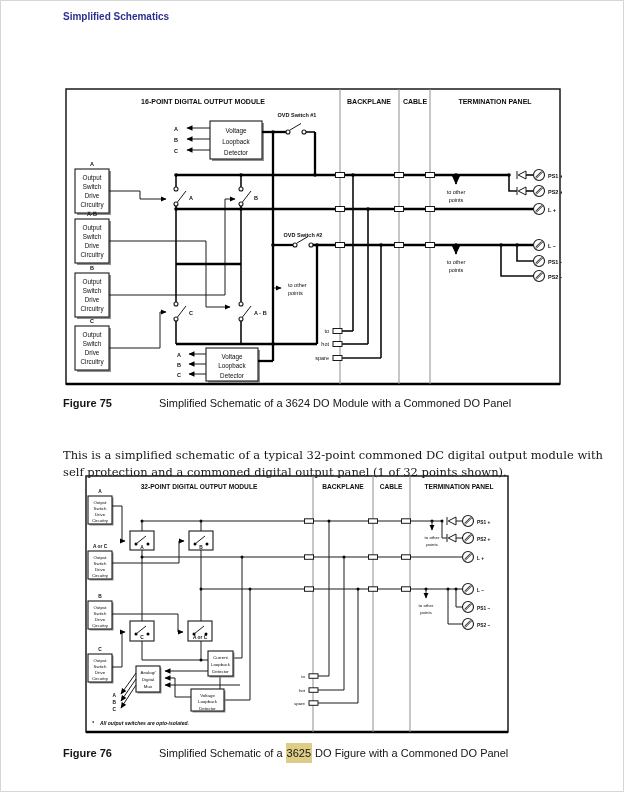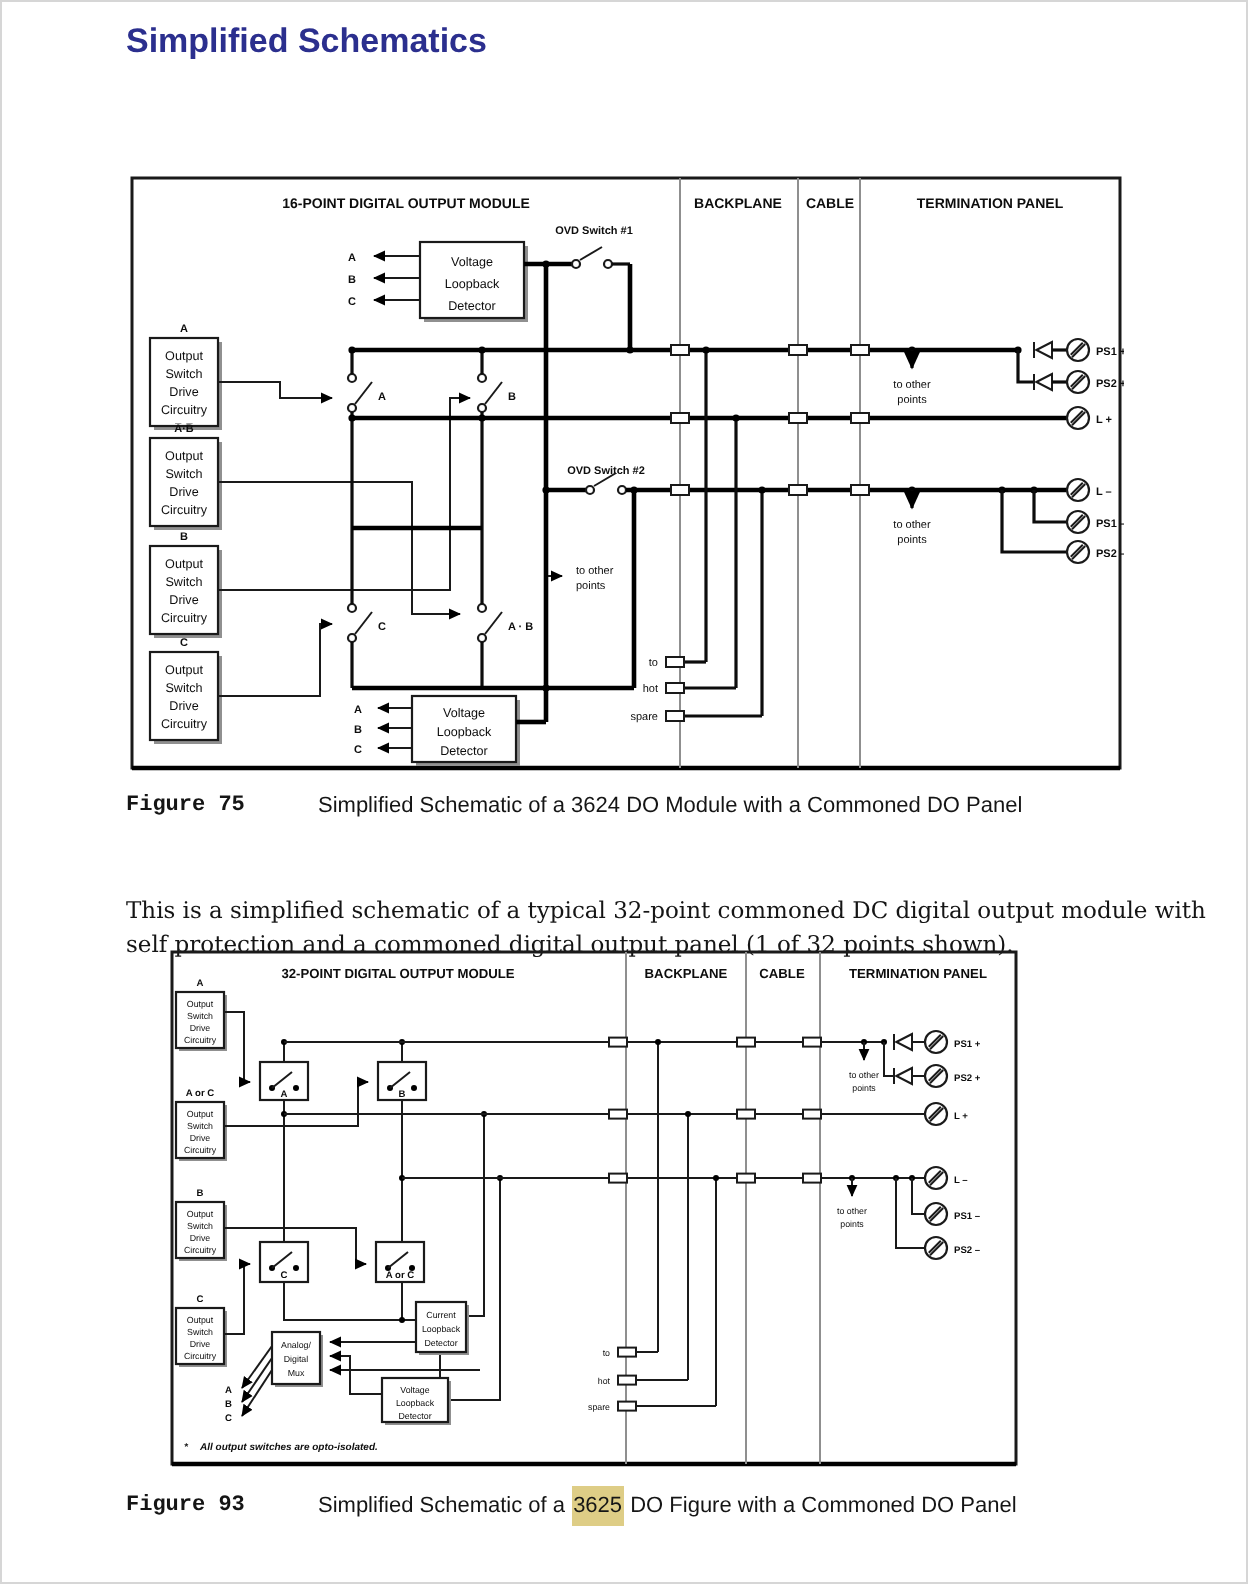--- a/index.html
+++ b/index.html
@@ -1,25 +1,25 @@
 <!DOCTYPE html>
 <html><head>
 <meta charset="utf-8">
 <style>
   html,body{margin:0;padding:0;background:#fff;}
   #page{position:relative;width:622px;height:790px;background:#fff;border:1px solid #d6d6d6;
         font-family:"Liberation Sans",sans-serif;color:#111;overflow:hidden;}
-  .heading{position:absolute;left:62px;top:10px;font-size:17px;font-weight:bold;color:#2b2f8e;}
+  .heading{position:absolute;left:62px;top:10px;font-size:10px;font-weight:bold;color:#2b2f8e;}
   .para{position:absolute;left:62px;width:540px;font-family:"DejaVu Serif",serif;
         font-size:11.5px;line-height:17px;color:#151515;}
   .para div{white-space:nowrap;}
   #para1{top:38px;}
   #para2{top:446px;}
   .figcap{position:absolute;left:62px;font-size:11px;color:#151515;}
-  .figcap .fl{position:absolute;left:0;top:0;font-weight:bold;white-space:nowrap;font-family:Liberation Mono, monospace;}
+  .figcap .fl{position:absolute;left:0;top:0;font-weight:bold;white-space:nowrap;}
   .figcap .ct{position:absolute;left:70px;top:0;white-space:nowrap;margin-left:26px;}
   #figcap75{top:396px;}
   #figcap76{top:746px;}
   .hl{background:#decd86;padding:4px 1px;}
   svg{position:absolute;}
   #svg1{left:64px;top:87px;}
   #svg2{left:84px;top:474px;}
   
   .w1{stroke:#1a1a1a;stroke-width:1;fill:none}
   .w15{stroke:#0c0c0c;stroke-width:1.6;fill:none}
@@ -514,17 +514,17 @@
       <text x="341" y="138.5" class="ss2 mid">points</text>
     </g>
 
     <g>
       <text x="7" y="250" class="fn">*</text>
       <text x="15" y="250" class="fn">All output switches are opto-isolated.</text>
     </g>
   </svg>
 
   <div class="figcap" id="figcap76">
-    <span class="fl">Figure 93</span>
+    <span class="fl">Figure 76</span>
     <span class="ct"><span>Simplified Schematic of a </span><span class="hl">3625</span><span> DO Figure with a Commoned DO Panel</span></span>
   </div>
 
 </div>
 
 </body></html>

